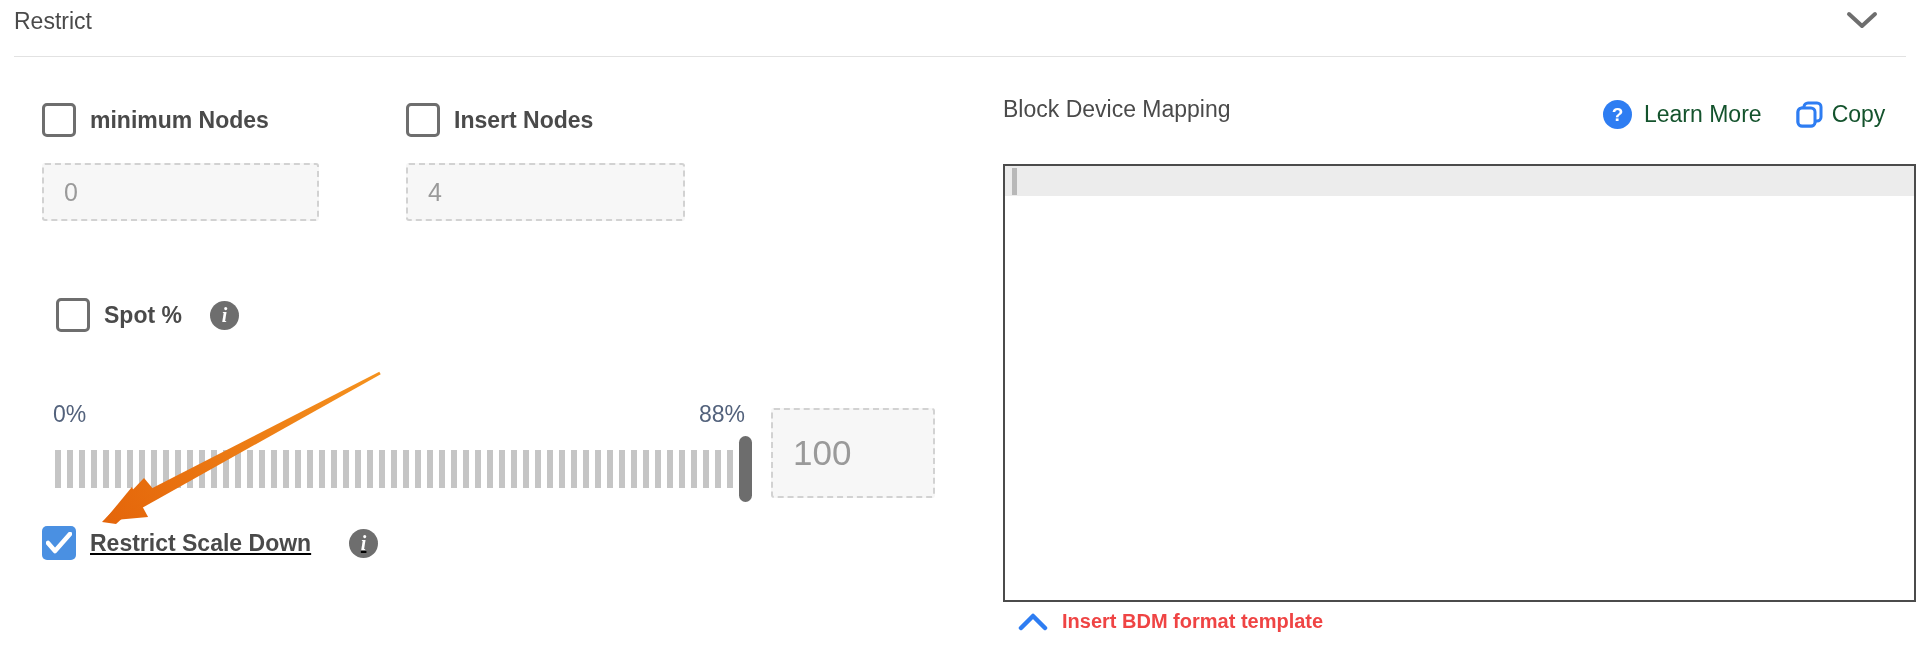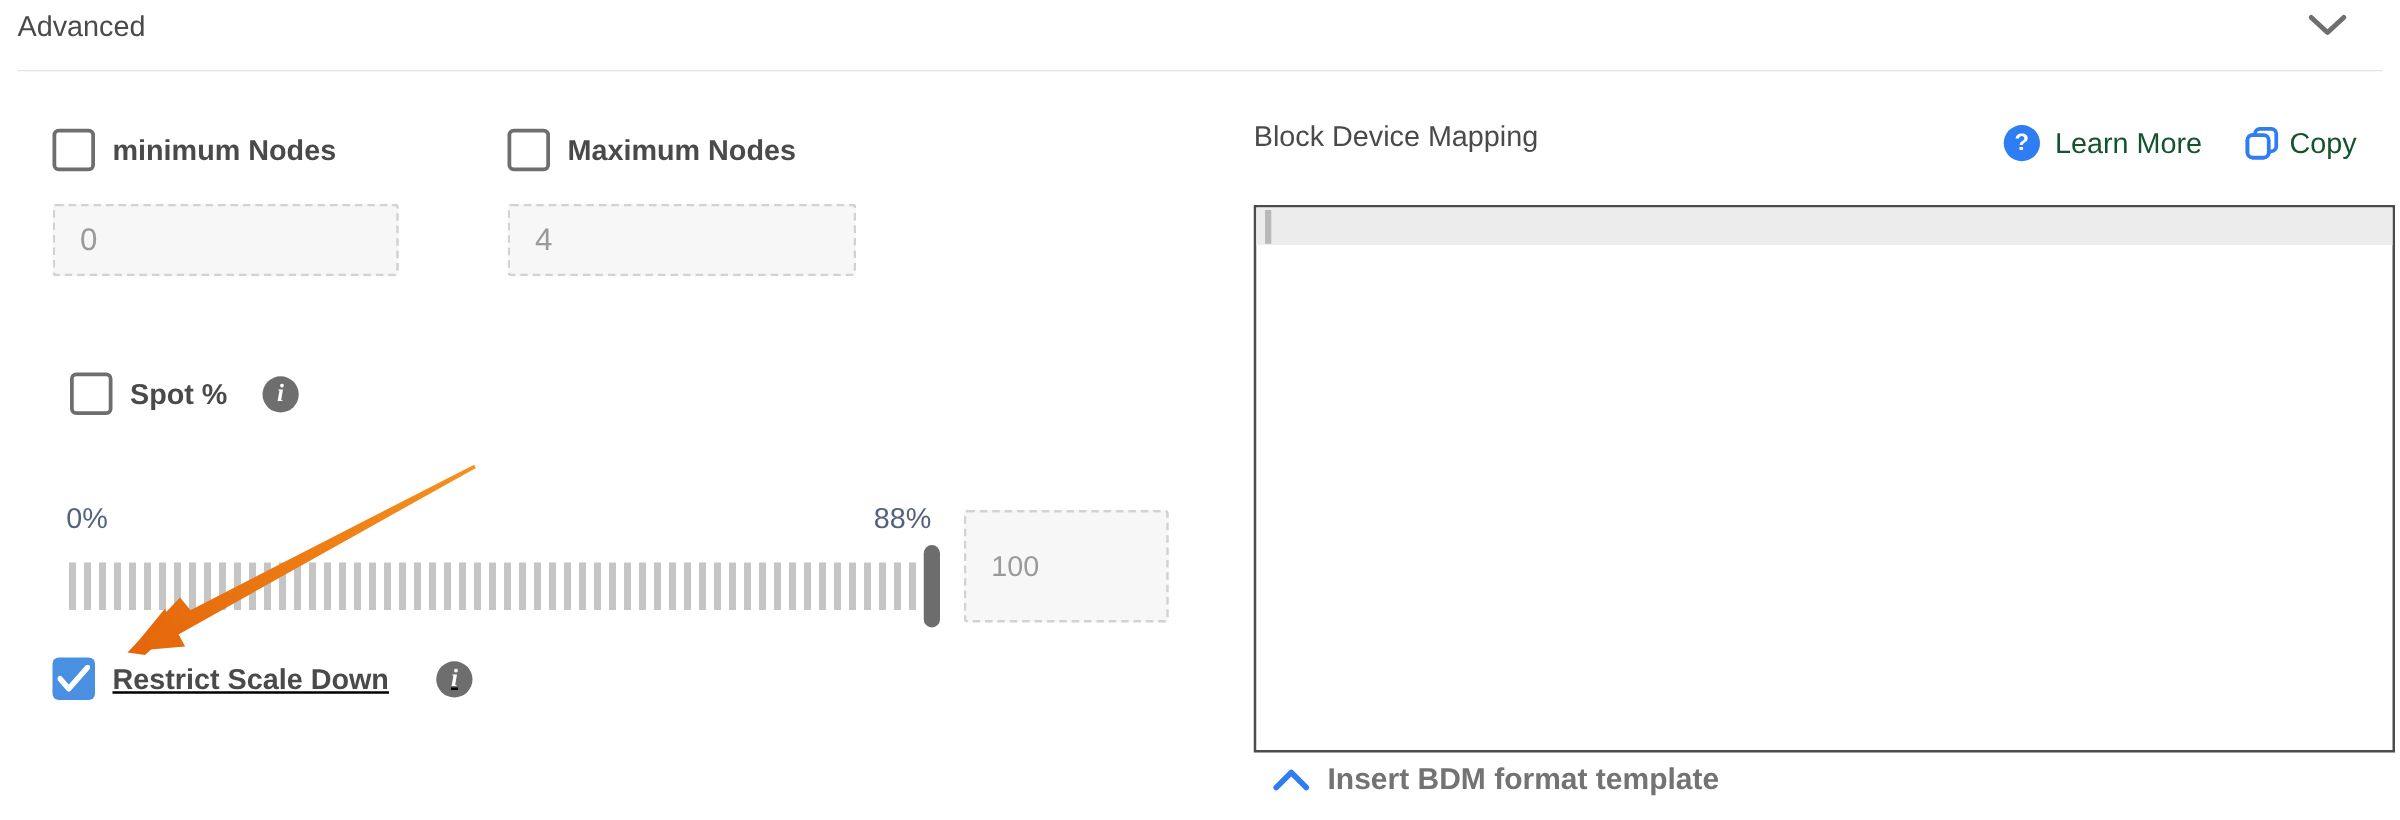--- a/index.html
+++ b/index.html
@@ -55,60 +55,60 @@
 
   .editor { left: 1003px; top: 164px; width: 913px; height: 438px;
     border: 2px solid #4b4b4b; background: #ffffff; cursor: text; }
   .editor-activeline { position: absolute; left: 0; top: 0; width: 100%; height: 30px;
     background: #ececec; }
   .editor-cursor { position: absolute; left: 7px; top: 2px; width: 5px; height: 27px;
     background: #b8b8b8; }
 
   .insert-row { left: 1018px; top: 610px; display: flex; align-items: center; gap: 14px;
     cursor: pointer; }
-  .insert-label { font-size: 24px; font-weight: 600; color: #737373; }
+  .insert-label { font-size: 20px; font-weight: 600; color: #ef4444; }
 
   .arrow-overlay { left: 0; top: 0; width: 1920px; height: 656px; pointer-events: none; }
 </style>
 </head>
 <body>
 
-<div class="abs adv-title">Advanced</div>
+<div class="abs adv-title">Restrict</div>
 <div class="abs chevron-down">
   <svg width="32" height="22" viewBox="0 0 32 22">
     <polyline points="3,4 16,16 29,4" fill="none" stroke="#6e6e6e" stroke-width="4" stroke-linecap="round" stroke-linejoin="round"></polyline>
   </svg>
 </div>
 <div class="abs divider"></div>
 
 <div class="abs row-flex" style="left:42px; top:103px;">
   <span class="cbx"></span>
   <span class="cbx-label">minimum Nodes</span>
 </div>
 <input class="abs dash-input" style="left: 42px; top: 163px; width: 277px; height: 58px;" placeholder="0">
 
 <div class="abs row-flex" style="left:406px; top:103px;">
   <span class="cbx"></span>
-  <span class="cbx-label">Maximum Nodes</span>
+  <span class="cbx-label">Insert Nodes</span>
 </div>
 <input class="abs dash-input" style="left: 406px; top: 163px; width: 279px; height: 58px;" placeholder="4">
 
 <div class="abs row-flex" style="left:56px; top:298px;">
   <span class="cbx"></span>
   <span class="cbx-label">Spot %</span>
   <span class="info-icon" style="margin-left:14px;">i</span>
 </div>
 
 <div class="abs slider-labels">
   <span>0%</span>
   <span>88%</span>
 </div>
 <div class="abs slider-ticks"></div>
 <div class="abs slider-handle"></div>
-<input class="abs dash-input" style="left: 771px; top: 408px; width: 164px; height: 90px; font-size: 23px;" placeholder="100">
+<input class="abs dash-input" style="left: 771px; top: 408px; width: 164px; height: 90px; font-size: 35px;" placeholder="100">
 
 <div class="abs row-flex" style="left:42px; top:526px;text-decoration:underline;">
   <span class="cbx checked">
     <svg width="26" height="22" viewBox="0 0 26 22">
       <polyline points="2,11 9,19 24,2" fill="none" stroke="#ffffff" stroke-width="4.5" stroke-linecap="round" stroke-linejoin="round"></polyline>
     </svg>
   </span>
   <span class="cbx-label">Restrict Scale Down</span>
   <span class="info-icon" style="margin-left:24px;">i</span>
 </div>

